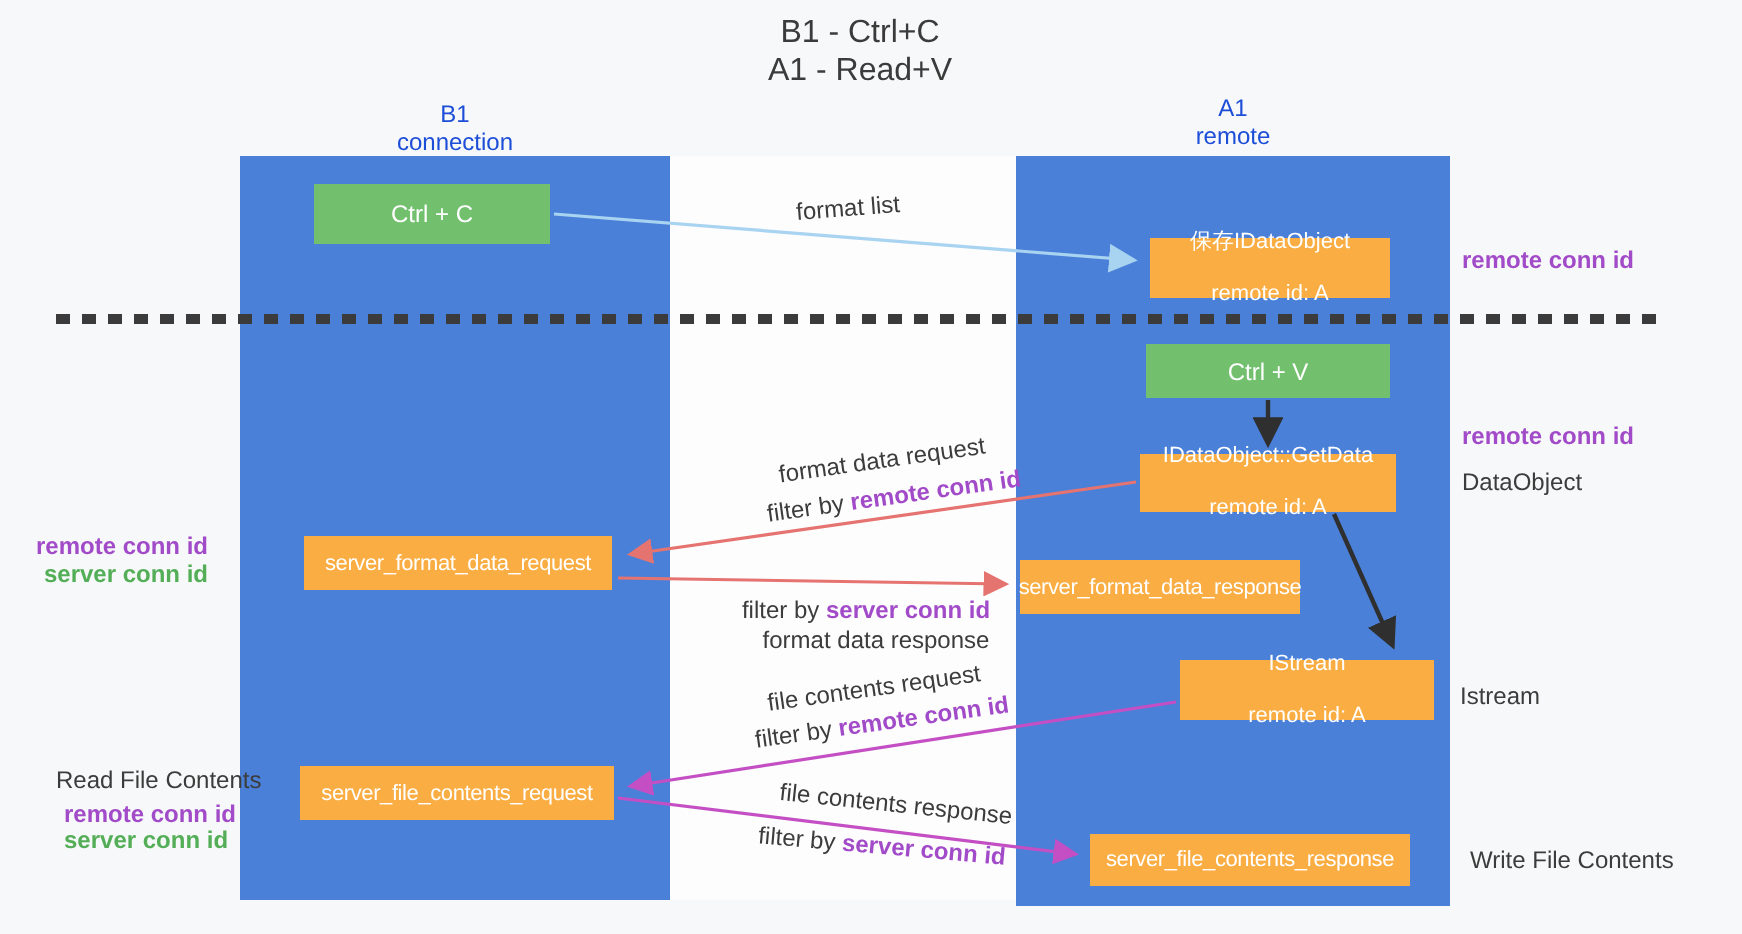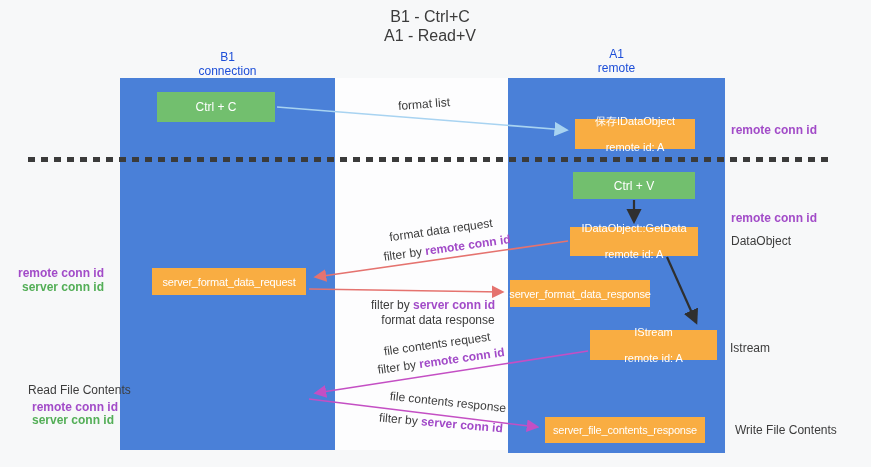--- a/index.html
+++ b/index.html
@@ -88,20 +88,23 @@
 
   <div class="box orange msg" style="left:510px;top:280px;width:140px;height:27px;">
     <div>server_format_data_response</div>
   </div>
 
   <div class="box orange two" style="left:590px;top:330px;width:127px;height:30px;">
     <div>IStream</div>
     <div>remote id: A</div>
   </div>
 
+  <div class="box orange msg" style="left:150px;top:383px;width:157px;height:27px;">
+    <div>server_file_contents_request</div>
+  </div>
 
   <div class="box orange msg" style="left:545px;top:417px;width:160px;height:26px;">
     <div>server_file_contents_response</div>
   </div>
 
   <svg class="arrows" width="871" height="467" viewBox="0 0 871 467">
     <defs>
       <marker id="ah-blue" viewBox="0 0 10 10" refX="8" refY="5" markerWidth="9" markerHeight="9" orient="auto">
         <path d="M0,0 L10,5 L0,10 z" fill="#a8d3f1"></path>
       </marker>

